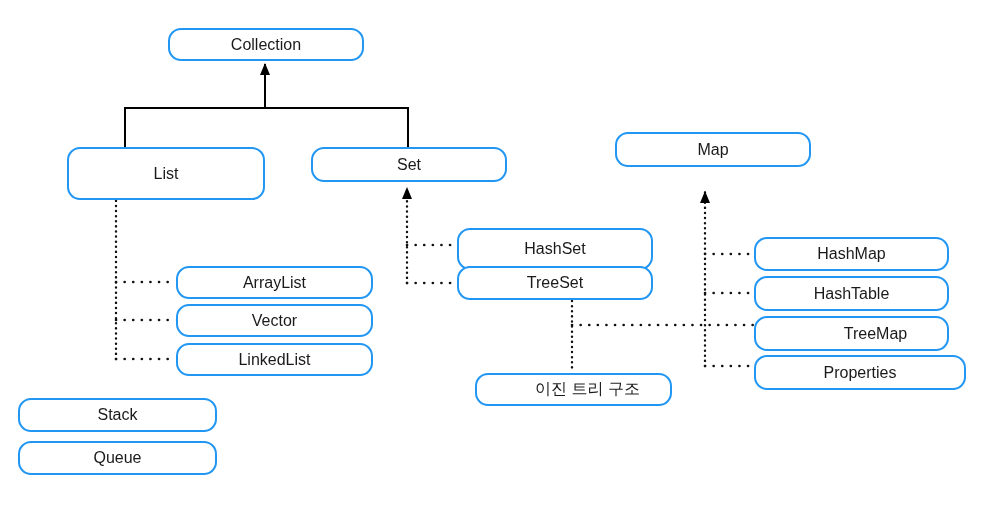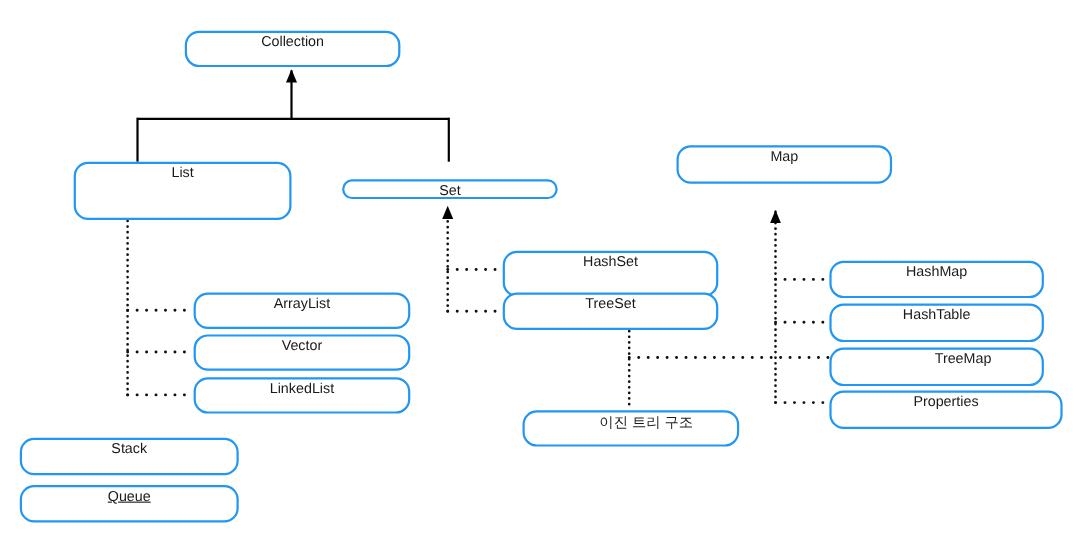--- a/index.html
+++ b/index.html
@@ -35,36 +35,36 @@
     stroke-dasharray: 0.1 8.5;
     fill: none;
   }
   .node {
     position: absolute;
     box-sizing: border-box;
     background: #ffffff;
     border: 2px solid var(--accent, #2196F3);
     border-radius: 13px;
     display: flex;
-    align-items: flex-start;
+    align-items: center;
     justify-content: center;
-    font-size: 13px;
+    font-size: 16px;
     color: #1a1a1a;
     white-space: nowrap;
   }
   
   #n-collection { left:168px; top:28px;  width:196px; height:33px; }
   #n-list       { left:28px;  top:147px; width:198px; height:53px;margin-left:39px; }
-  #n-set        { left:311px; top:147px; width:196px; height:18px;margin-top:16px; }
+  #n-set        { left:311px; top:147px; width:196px; height:35px; }
   #n-map        { left:615px; top:132px; width:196px; height:35px; }
   #n-arraylist  { left:176px; top:266px; width:197px; height:33px; }
   #n-vector     { left:176px; top:304px; width:197px; height:33px; }
   #n-linkedlist { left:176px; top:343px; width:197px; height:33px; }
   #n-stack      { left:18px;  top:398px; width:199px; height:34px; }
-  #n-queue      { left:18px;  top:441px; width:199px; height:34px;text-decoration:underline; }
+  #n-queue      { left:18px;  top:441px; width:199px; height:34px; }
   #n-hashset    { left:457px; top:228px; width:196px; height:42px; }
   #n-treeset    { left:457px; top:266px; width:196px; height:34px; }
   #n-hashmap    { left:754px; top:237px; width:195px; height:34px; }
   #n-hashtable  { left:754px; top:276px; width:195px; height:35px; }
   #n-treemap    { left:754px; top:316px; width:195px; height:35px;padding-left:48px; }
   #n-properties { left:754px; top:355px; width:212px; height:35px; }
   #n-binarytree { left:475px; top:373px; width:197px; height:33px;padding-left:28px; }
 </style>
 </head>
 <body>

